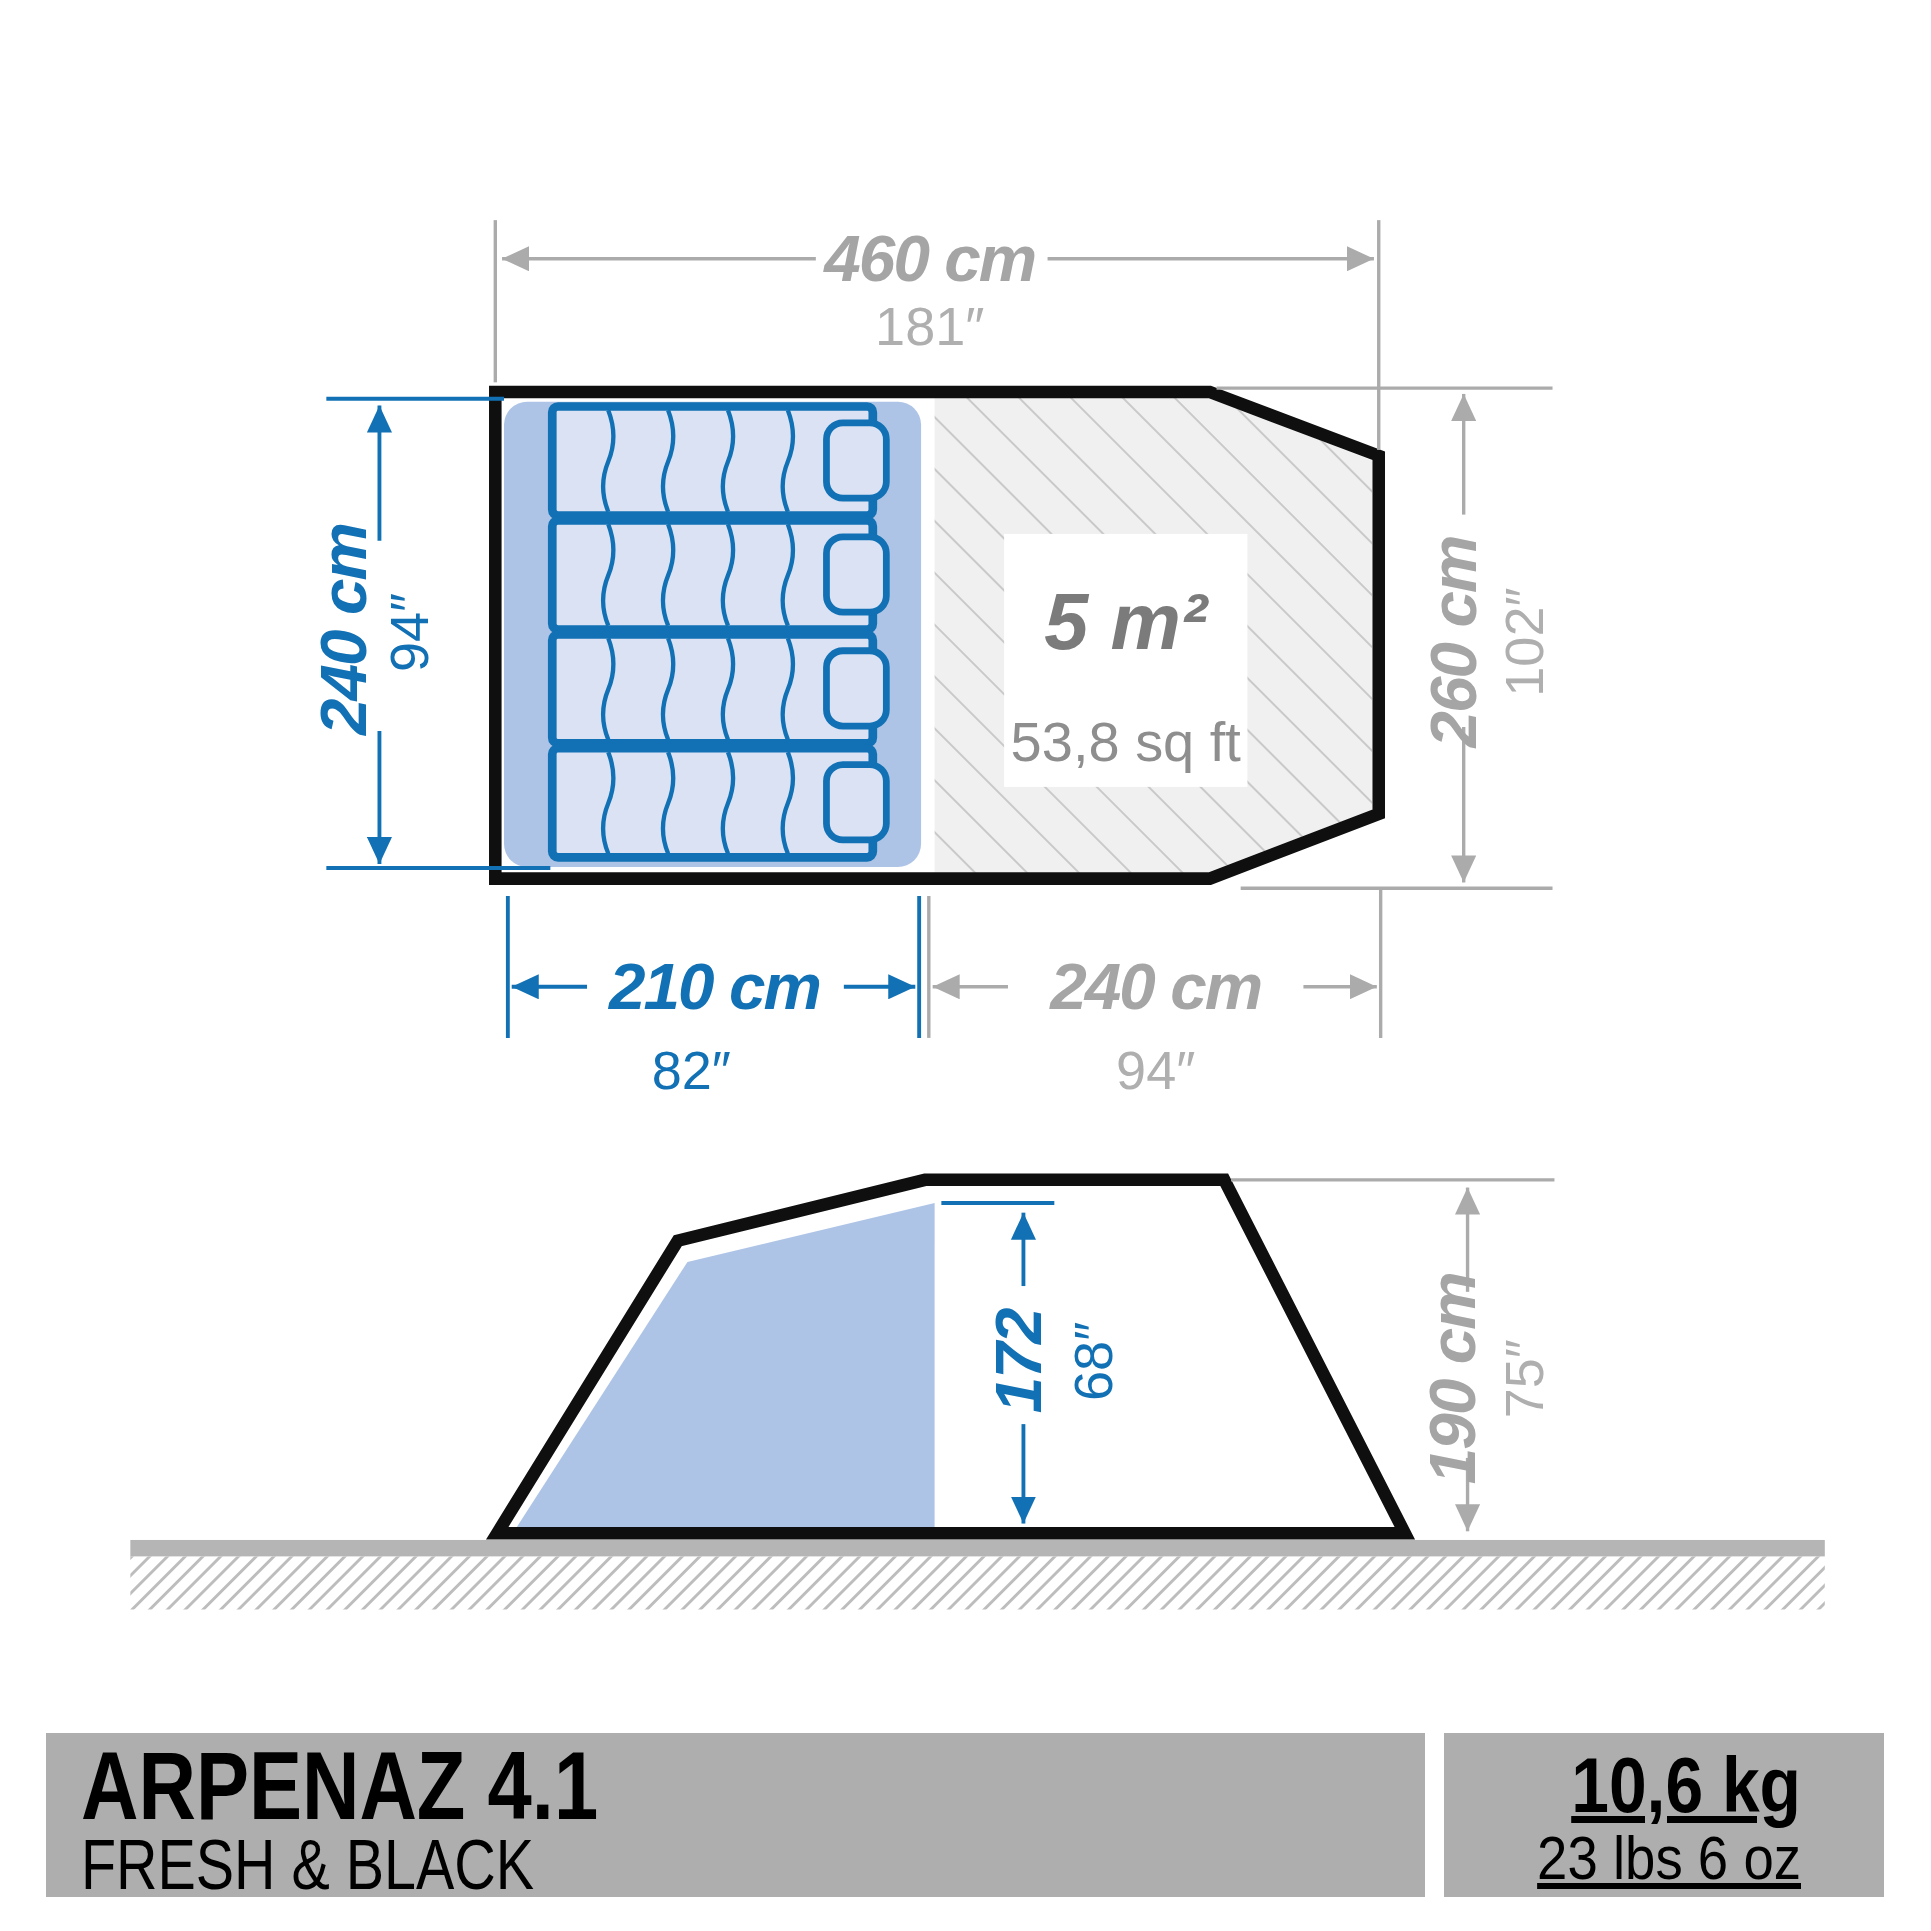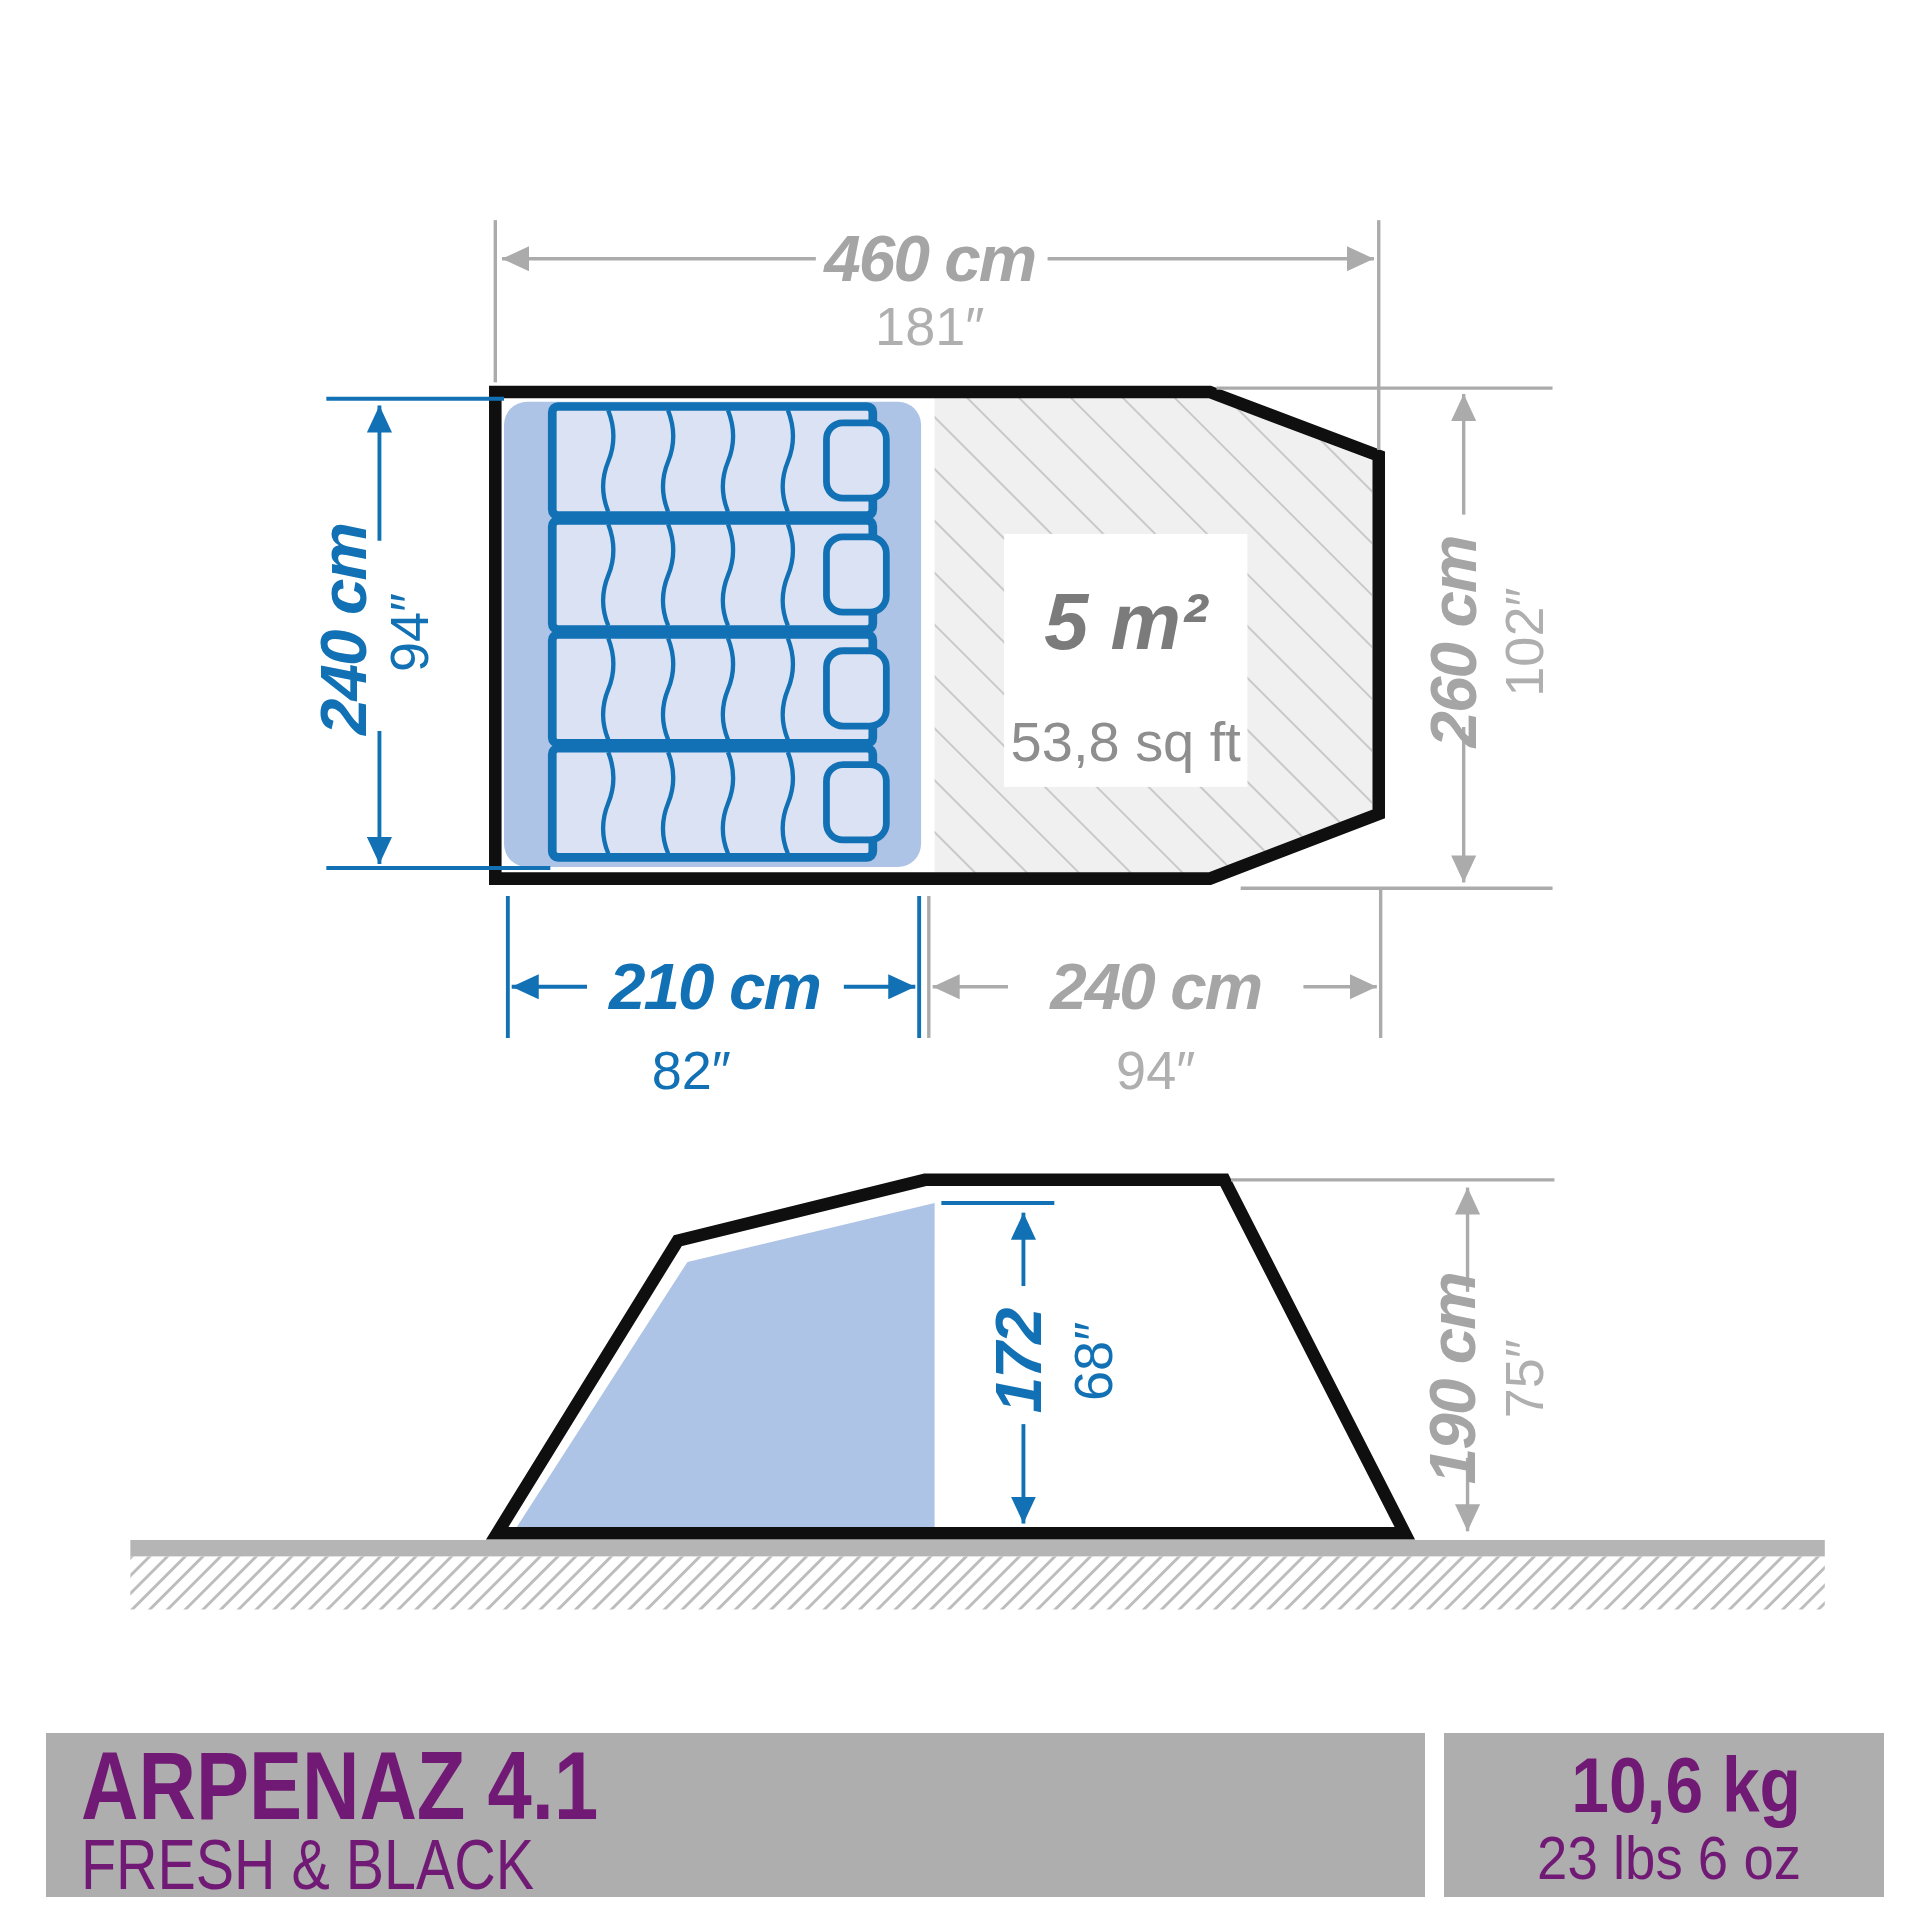--- a/index.html
+++ b/index.html
@@ -10,34 +10,34 @@
   svg text { font-family:"Liberation Sans", sans-serif; }
   .dimcm-b { font-style:italic; font-weight:700; font-size:68px; fill:#1271B4; letter-spacing:-2px; }
   .dimin-b { font-weight:400; font-size:56px; fill:#1271B4; }
   .dimcm-g { font-style:italic; font-weight:700; font-size:68px; fill:#A5A5A5; letter-spacing:-2px; }
   .dimin-g { font-weight:400; font-size:56px; fill:#AFAFAF; }
   .area-m2 { font-style:italic; font-weight:700; font-size:82px; fill:#7B7B7B; }
   .area-ft { font-weight:400; font-size:58px; fill:#8E8E8E; }
 
   .footer-block {
     position:absolute; top:1733px; height:164px; background:#AEAEAE;
-    overflow:hidden; color:#701a75;
+    overflow:hidden; color:#000000;
   }
   .footer-left  { left:46px;  width:1379px; }
   .footer-right { left:1444px; width:440px; }
   .fp { padding:7.7px 0 0 35px; }
   .f-name {
     font-size:97px; font-weight:700; line-height:0.92; white-space:nowrap;
     transform:scaleX(0.82); transform-origin:0 50%;
   }
   .f-edition {
     font-size:70px; font-weight:400; line-height:1.0; white-space:nowrap;
     transform:scaleX(0.82); transform-origin:0 50%;
   }
-  .wp { padding:13.5px 83px 0 0; text-align:right; }
+  .wp { padding:13.5px 83px 0 0; text-align:right;text-decoration:underline; }
   .f-kg {
     font-size:77px; font-weight:700; line-height:1.0; white-space:nowrap;
     transform:scaleX(0.88); transform-origin:100% 50%;
   }
   .f-lbs {
     font-size:62px; font-weight:400; line-height:1.1; white-space:nowrap;
     transform:scaleX(0.88); transform-origin:100% 50%;
   }
 </style>
 </head>

